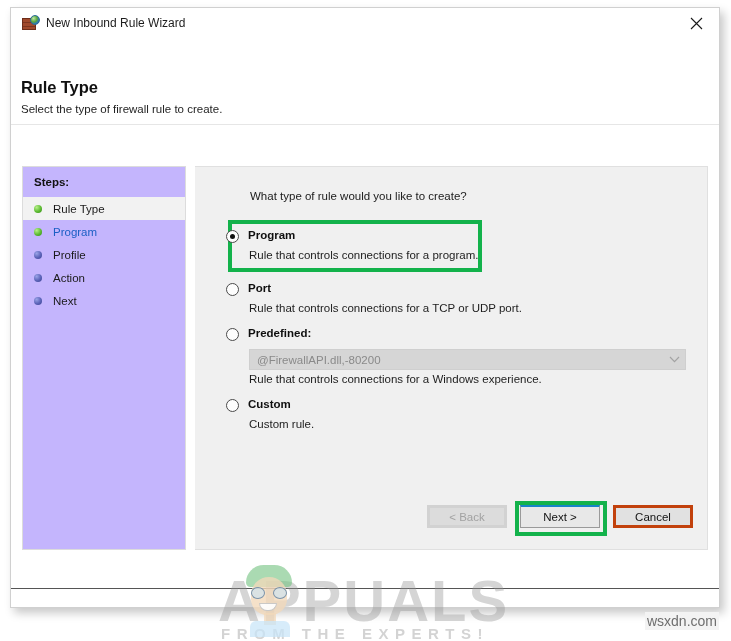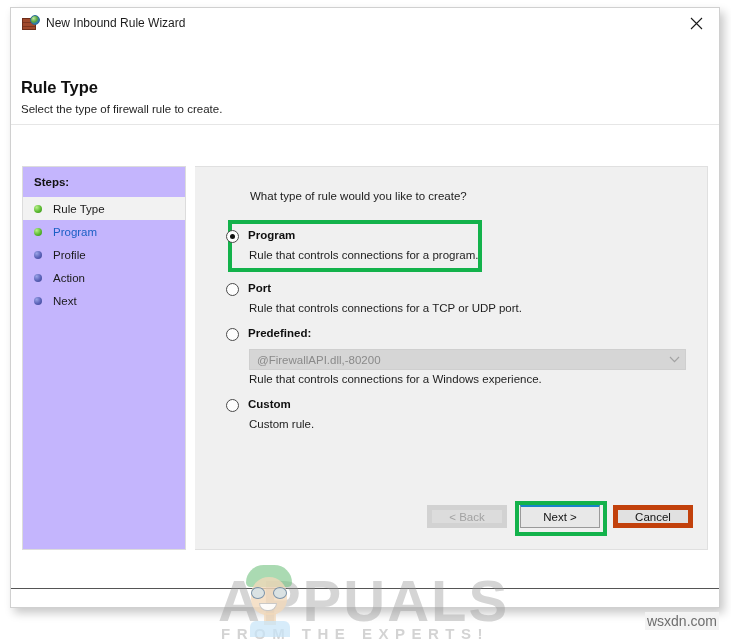--- a/index.html
+++ b/index.html
@@ -237,21 +237,21 @@
     align-items: center;
     padding: 0 14px 21px 0;
     position: relative;
   }
   .wiz-button {
     width: 80px;
     height: 23px;
     font-size: 11.5px;
     font-family: "Liberation Sans", sans-serif;
     background: #e1e1e1;
-    border: 5px solid #c2410c;
+    border: 3px solid #c2410c;
     color: #131313;
     display: flex;
     align-items: center;
     justify-content: center;
     margin-left: 13px;
     position: relative;
   }
   .wiz-button.disabled {
     background: #dcdcdc;
     border-color: #d2d2d2;

